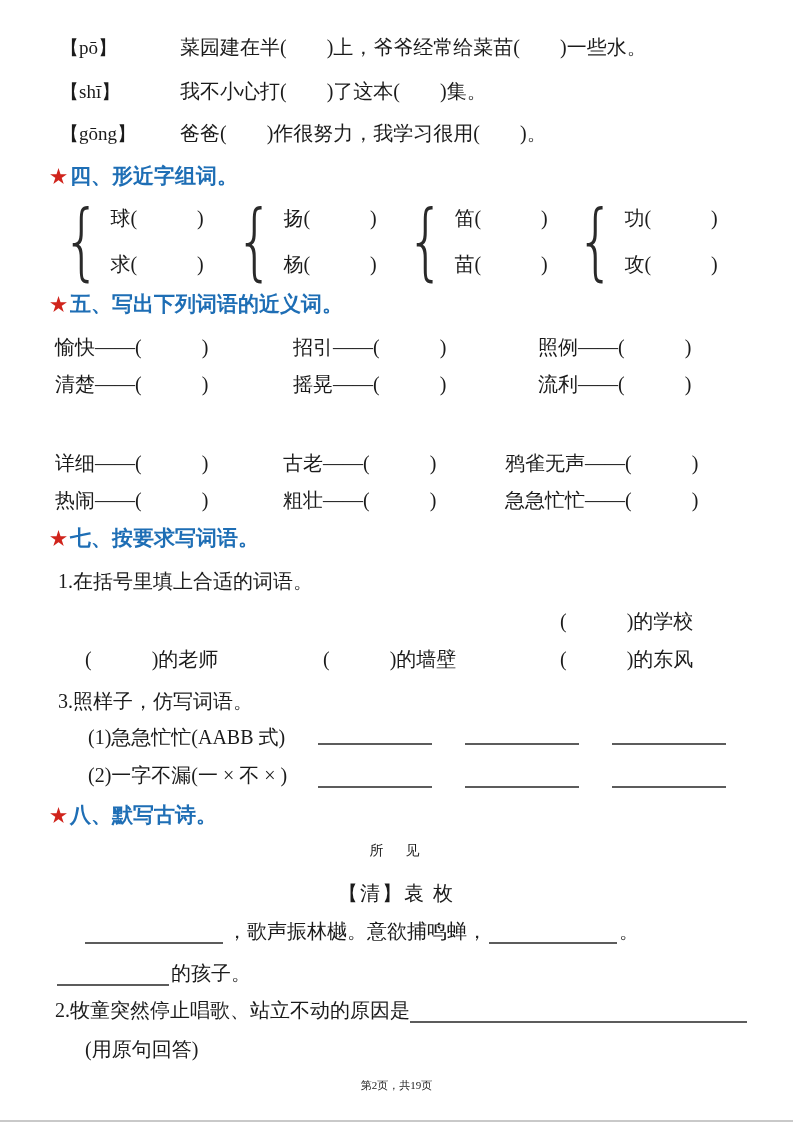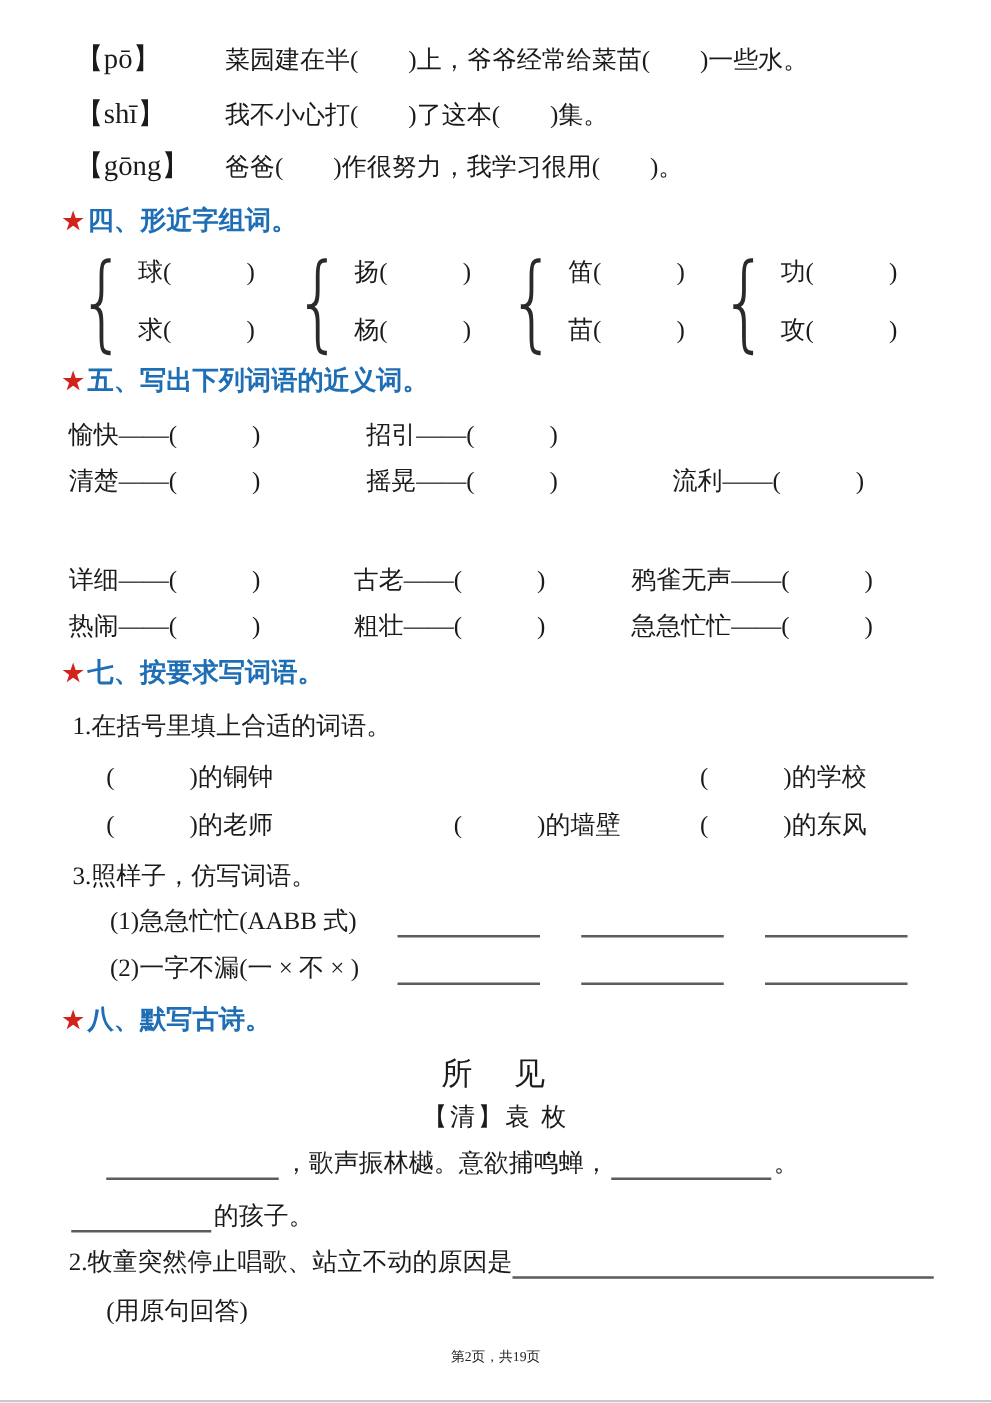--- a/index.html
+++ b/index.html
@@ -5,39 +5,39 @@
   * { margin:0; padding:0; box-sizing:border-box; }
   html,body { background:#ffffff; }
   .page {
     position:relative; width:793px; height:1122px; margin:0 auto;
     background:#ffffff; overflow:hidden;
     font-family:"Liberation Serif","DejaVu Serif",serif;
     color:#1b1b1b; border-bottom:2px solid #c9c9c9;
   }
   .abs { position:absolute; }
   .body-text { font-size:20px; line-height:26px; white-space:nowrap; }
-  .pinyin-key { display:inline-block; width:120px; font-size:23px; }
+  .pinyin-key { display:inline-block; width:120px; font-size:19px; }
   .heading { font-size:21px; font-weight:bold; color:#1e6eb5; white-space:nowrap; }
   .heading .star { color:#d0241c; margin-right:3px; font-size:19px; }
   .row { position:absolute; left:0; width:100%; height:28px; }
   .cell { position:absolute; font-size:20px; white-space:nowrap; }
   
   .bgroup { position:absolute; top:200px; height:82px; display:flex; align-items:center; }
   .brace {
     font-family:"DejaVu Sans","Liberation Sans",sans-serif;
     font-size:84px; font-weight:200; color:#2a2a2a; line-height:82px;
     transform:scaleX(0.72); transform-origin:center; margin-right:2px;
   }
   .bcol { display:flex; flex-direction:column; justify-content:space-between; height:76px; }
   .bcol span { font-size:20px; line-height:30px; white-space:nowrap; }
   
   .blank { display:inline-block; height:16px; border-bottom:2px solid #5c5c5c; vertical-align:baseline; }
   .flexrow { position:absolute; display:flex; align-items:flex-end; }
   .center { left:0; right:0; text-align:center; }
-  .poem-title { font-size:25px; letter-spacing:4px; }
+  .poem-title { font-size:14px; letter-spacing:4px; }
   .poem-author { font-size:20px; letter-spacing:2px; }
   .footer { font-size:11px; color:#222222; }
 </style>
 </head>
 <body>
 
 <div class="page">
 
   <div class="abs body-text" style="left:60px; top:34px;">
     <span class="pinyin-key">【pō】</span><span>菜园建在半(　　)上，爷爷经常给菜苗(　　)一些水。</span>
@@ -81,20 +81,21 @@
       <span>攻(　　　)</span>
     </span>
   </div>
 
   <div class="abs heading" style="left:50px; top:290px;">
     <span class="star">★</span><span>五、写出下列词语的近义词。</span>
   </div>
   <div class="row" style="top:334px;">
     <span class="cell" style="left:55px;">愉快——(　　　)</span>
     <span class="cell" style="left:293px;">招引——(　　　)</span>
+    <span class="cell" style="left:538px;">照例——(　　　)</span>
   </div>
   <div class="row" style="top:371px;">
     <span class="cell" style="left:55px;">清楚——(　　　)</span>
     <span class="cell" style="left:293px;">摇晃——(　　　)</span>
     <span class="cell" style="left:538px;">流利——(　　　)</span>
   </div>
 
   <div class="row" style="top:450px;">
     <span class="cell" style="left:55px;">详细——(　　　)</span>
     <span class="cell" style="left:283px;">古老——(　　　)</span>
@@ -104,30 +105,29 @@
     <span class="cell" style="left:55px;">热闹——(　　　)</span>
     <span class="cell" style="left:283px;">粗壮——(　　　)</span>
     <span class="cell" style="left:505px;">急急忙忙——(　　　)</span>
   </div>
 
   <div class="abs heading" style="left:50px; top:524px;">
     <span class="star">★</span><span>七、按要求写词语。</span>
   </div>
   <div class="abs body-text" style="left:58px; top:568px;">1.在括号里填上合适的词语。</div>
   <div class="row" style="top:608px;">
-    <span class="cell" style="left:85px;">(　　　)的铜钟</span>
     <span class="cell" style="left:560px;">(　　　)的学校</span>
   </div>
   <div class="row" style="top:646px;">
     <span class="cell" style="left:85px;">(　　　)的老师</span>
-    <span class="cell" style="left:323px;margin-left:40px;">(　　　)的墙壁</span>
+    <span class="cell" style="left:323px;">(　　　)的墙壁</span>
     <span class="cell" style="left:560px;">(　　　)的东风</span>
   </div>
   <div class="abs body-text" style="left:58px; top:688px;">3.照样子，仿写词语。</div>
-  <div class="flexrow" style="left:88px; top:724px; width:660px;">
+  <div class="flexrow" style="left:88px; top:724px; width:660px;align-items:center;">
     <span class="body-text" style="width:230px;">(1)急急忙忙(AABB 式)</span>
     <span class="blank" style="width:114px; margin-right:33px;"></span>
     <span class="blank" style="width:114px; margin-right:33px;"></span>
     <span class="blank" style="width:114px;"></span>
   </div>
   <div class="flexrow" style="left:88px; top:762px; width:660px;">
     <span class="body-text" style="width:230px;">(2)一字不漏(一 × 不 × )</span>
     <span class="blank" style="width:114px; margin-right:33px;"></span>
     <span class="blank" style="width:114px; margin-right:33px;"></span>
     <span class="blank" style="width:114px;"></span>

